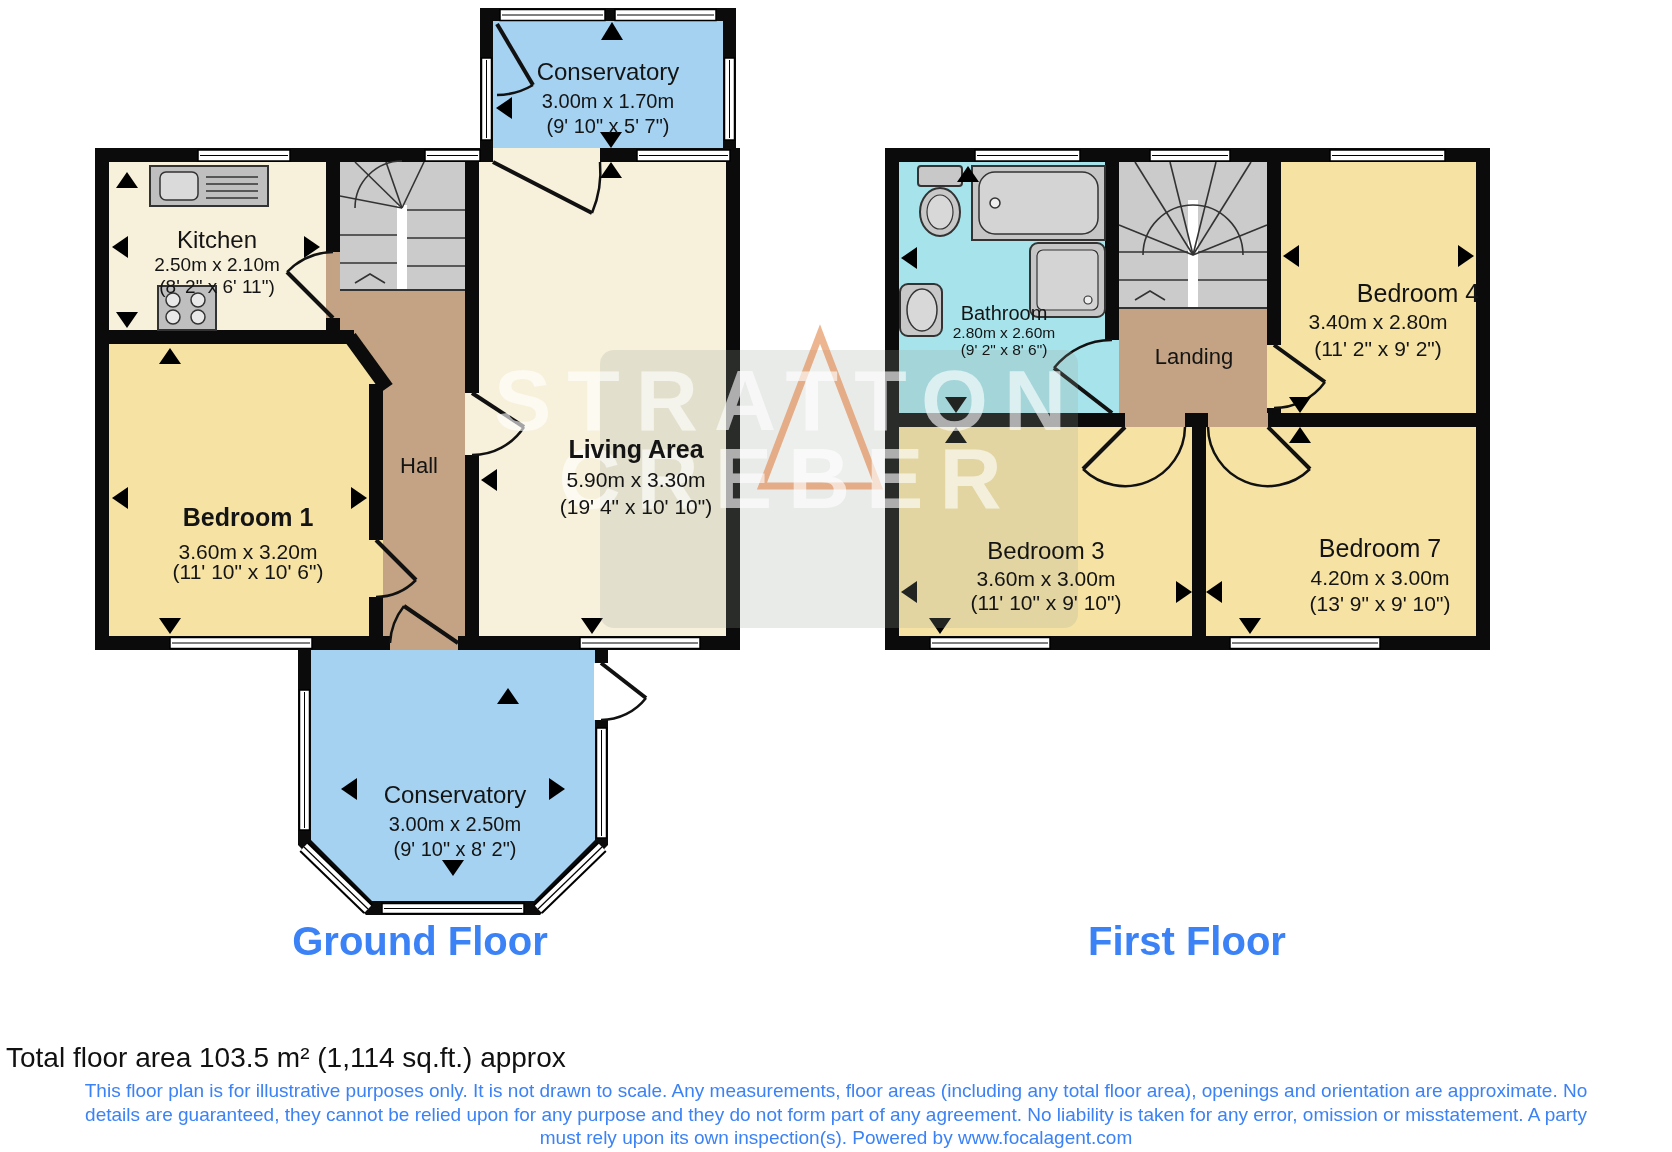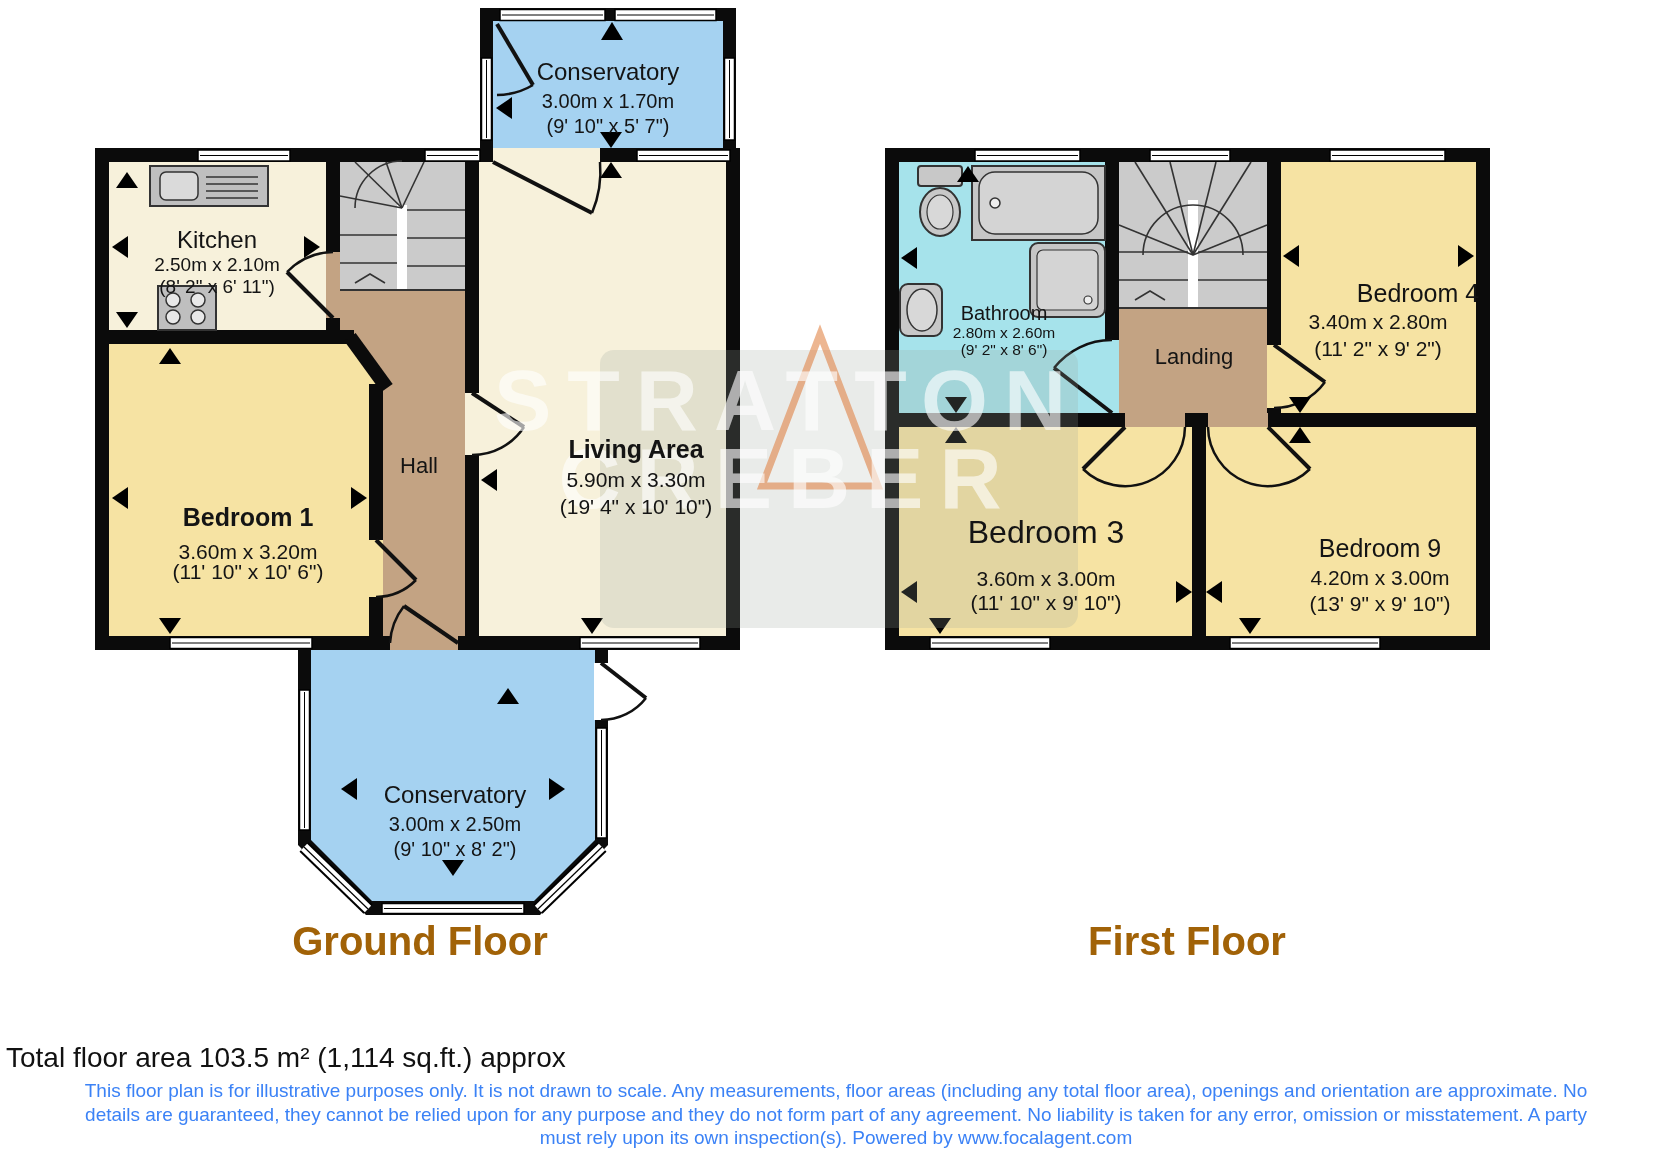--- a/index.html
+++ b/index.html
@@ -6,21 +6,21 @@
   .canvas{
     position:relative;width:1672px;height:1152px;background:#ffffff;
     font-family:"Liberation Sans",sans-serif;overflow:hidden;
   }
   .canvas svg{position:absolute;left:0;top:0;}
   .lbl{
     position:absolute;transform:translate(-50%,-50%);
     white-space:nowrap;color:#141414;text-align:center;line-height:1;
     z-index:30;
   }
-  .floorlbl{font-weight:bold;font-size:40px;color:#a16207;}
+  .floorlbl{font-weight:bold;font-size:40px;color:#3b82f6;}
   .wm{
     position:absolute;transform:translate(-50%,-50%);
     white-space:nowrap;font-weight:bold;font-size:86px;letter-spacing:16px;
     color:rgba(255,255,255,0.62);z-index:20;
   }
   .footer-total{
     position:absolute;left:6px;top:1042px;font-size:28px;color:#111;z-index:30;
   }
   .footer-disc{
     position:absolute;left:0;top:1079px;width:1672px;text-align:center;
@@ -319,25 +319,25 @@
 <div class="lbl" style="left:1004px;top:313px;font-size:20px;">Bathroom</div>
 <div class="lbl" style="left:1004px;top:333px;font-size:15.5px;">2.80m x 2.60m</div>
 <div class="lbl" style="left:1004px;top:350px;font-size:15.5px;">(9' 2" x 8' 6")</div>
 
 <div class="lbl" style="left:1194px;top:357px;font-size:22px;">Landing</div>
 
 <div class="lbl" style="left:1418px;top:293px;font-size:25px;">Bedroom 4</div>
 <div class="lbl" style="left:1378px;top:321px;font-size:21px;">3.40m x 2.80m</div>
 <div class="lbl" style="left:1378px;top:348px;font-size:21px;">(11' 2" x 9' 2")</div>
 
-<div class="lbl" style="left:1046px;top:532px;font-size:32px;">Bedroom 3</div>
+<div class="lbl" style="left:1046px;top:551px;font-size:24px;">Bedroom 3</div>
 <div class="lbl" style="left:1046px;top:578px;font-size:21px;">3.60m x 3.00m</div>
 <div class="lbl" style="left:1046px;top:602px;font-size:21px;">(11' 10" x 9' 10")</div>
 
-<div class="lbl" style="left:1380px;top:548px;font-size:25px;">Bedroom 9</div>
+<div class="lbl" style="left:1380px;top:548px;font-size:25px;">Bedroom 7</div>
 <div class="lbl" style="left:1380px;top:577px;font-size:21px;">4.20m x 3.00m</div>
 <div class="lbl" style="left:1380px;top:603px;font-size:21px;">(13' 9" x 9' 10")</div>
 
 <div class="lbl floorlbl" style="left:1187px;top:941px;">First Floor</div>
 
 <div class="footer-total">Total floor area 103.5 m² (1,114 sq.ft.) approx</div>
 <div class="footer-disc">
   <div>This floor plan is for illustrative purposes only. It is not drawn to scale. Any measurements, floor areas (including any total floor area), openings and orientation are approximate. No</div>
   <div>details are guaranteed, they cannot be relied upon for any purpose and they do not form part of any agreement. No liability is taken for any error, omission or misstatement. A party</div>
   <div>must rely upon its own inspection(s). Powered by www.focalagent.com</div>

